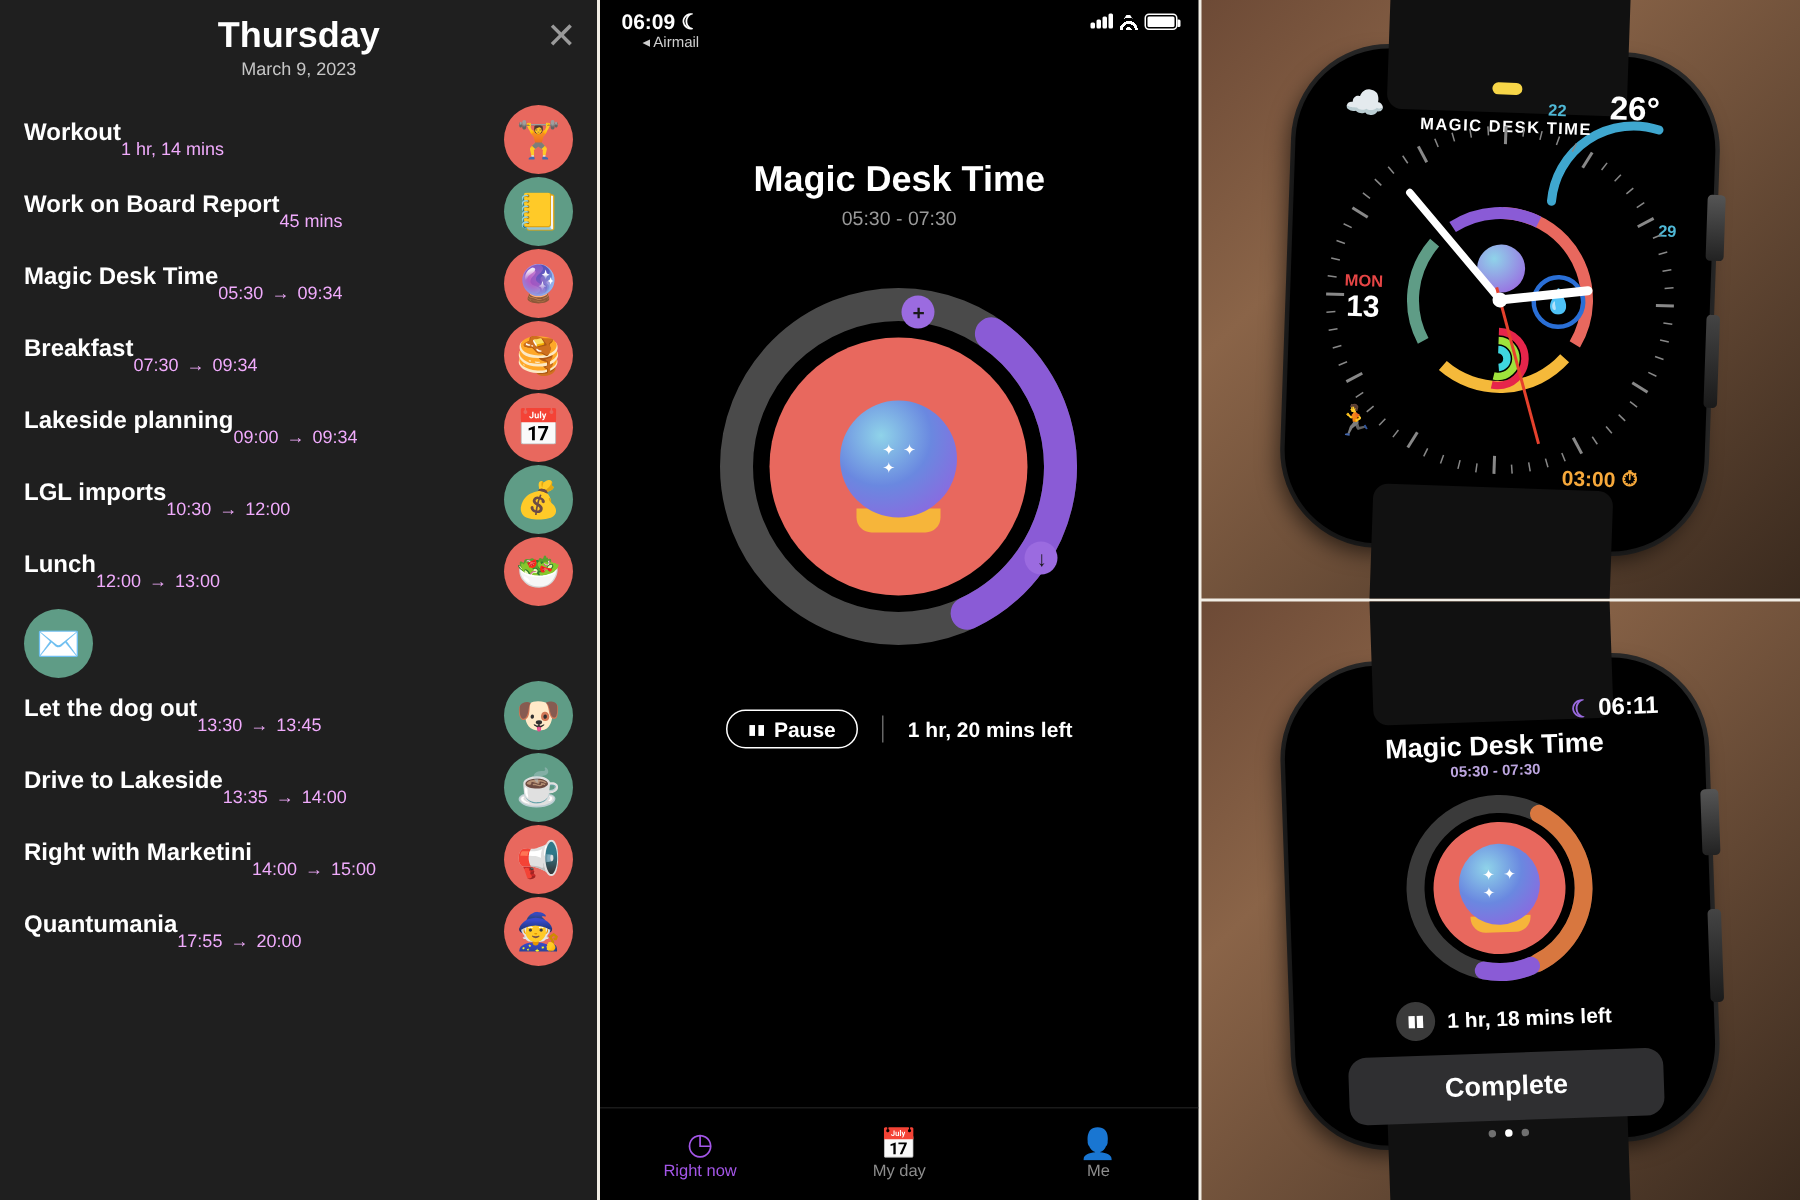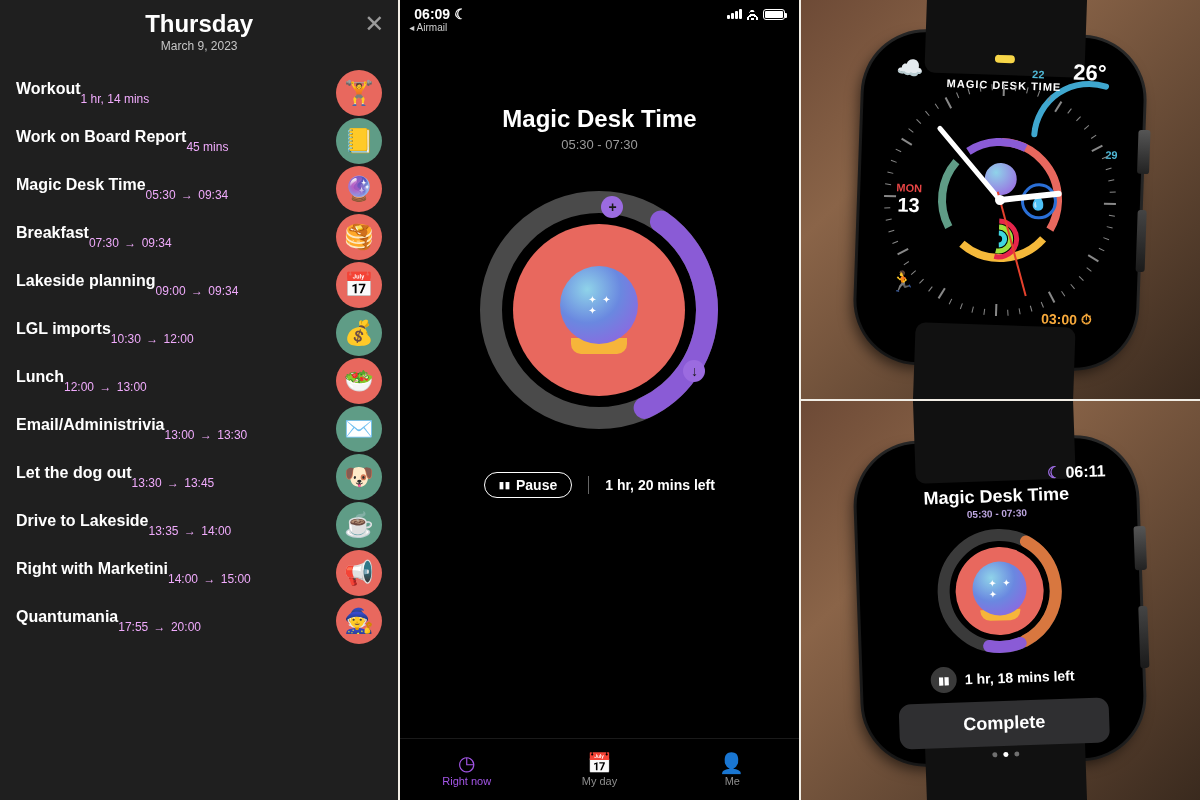--- a/index.html
+++ b/index.html
@@ -20,21 +20,21 @@
   .p1-title { font-size:16px; font-weight:700; }
   .p1-sub { font-size:12px; color:#f0abfc; margin-top:12px; }
   .p1-sub .arr { display:inline-block; margin:0 2px; }
   .p1-icon { width:46px; height:46px; border-radius:50%; display:flex; align-items:center; justify-content:center; font-size:24px; flex-shrink:0; }
   .bg-red{background:#e8685e;} .bg-green{background:#5f9c86;}
 
   
   .p2-status{display:flex;justify-content:space-between;align-items:center;padding:6px 14px 0;font-size:14px;font-weight:600;}
   .p2-status-left{display:flex;align-items:center;gap:4px;}
   .p2-status-right{display:flex;align-items:center;gap:3px;}
-  .p2-back{padding:0 9px;font-size:10px;color:#cfcfcf;}
+  .p2-back{padding:0 28px;font-size:10px;color:#cfcfcf;}
   .p2-main{flex:1;display:flex;flex-direction:column;align-items:center;justify-content:flex-start;padding-top:72px;}
   .p2-title{font-size:24px;font-weight:700;}
   .p2-range{font-size:13px;color:#9a9a9a;margin-top:4px;}
   .p2-ring{margin-top:38px;position:relative;width:240px;height:240px;}
   .p2-ring svg{width:240px;height:240px;}
   .p2-plus,.p2-down{position:absolute;width:22px;height:22px;background:#9b6be0;border-radius:50%;display:flex;align-items:center;justify-content:center;font-size:14px;font-weight:700;color:#1a1a1a;}
   .p2-plus{top:6px;left:122px;}
   .p2-down{bottom:48px;right:14px;}
   .p2-ball{position:absolute;top:50%;left:50%;transform:translate(-50%,-50%);display:flex;flex-direction:column;align-items:center;}
   .p2-ball-orb{width:78px;height:78px;border-radius:50%;background:radial-gradient(circle at 35% 30%,#8fd3e9 0%,#6a88e0 45%,#9b5ae0 100%);position:relative;}
@@ -168,24 +168,20 @@
         <div class="p1-icon bg-green">💰</div>
       </div>
       <div class="p1-item">
         <div class="p1-text">
           <div class="p1-title">Lunch</div>
           <div class="p1-sub">12:00 <span class="arr">→</span> 13:00</div>
         </div>
         <div class="p1-icon bg-red">🥗</div>
       </div>
       <div class="p1-item">
-        <div class="p1-text">
-          <div class="p1-title">Email/Administrivia</div>
-          <div class="p1-sub">13:00 <span class="arr">→</span> 13:30</div>
-        </div>
         <div class="p1-icon bg-green">✉️</div>
       </div>
       <div class="p1-item">
         <div class="p1-text">
           <div class="p1-title">Let the dog out</div>
           <div class="p1-sub">13:30 <span class="arr">→</span> 13:45</div>
         </div>
         <div class="p1-icon bg-green">🐶</div>
       </div>
       <div class="p1-item">

